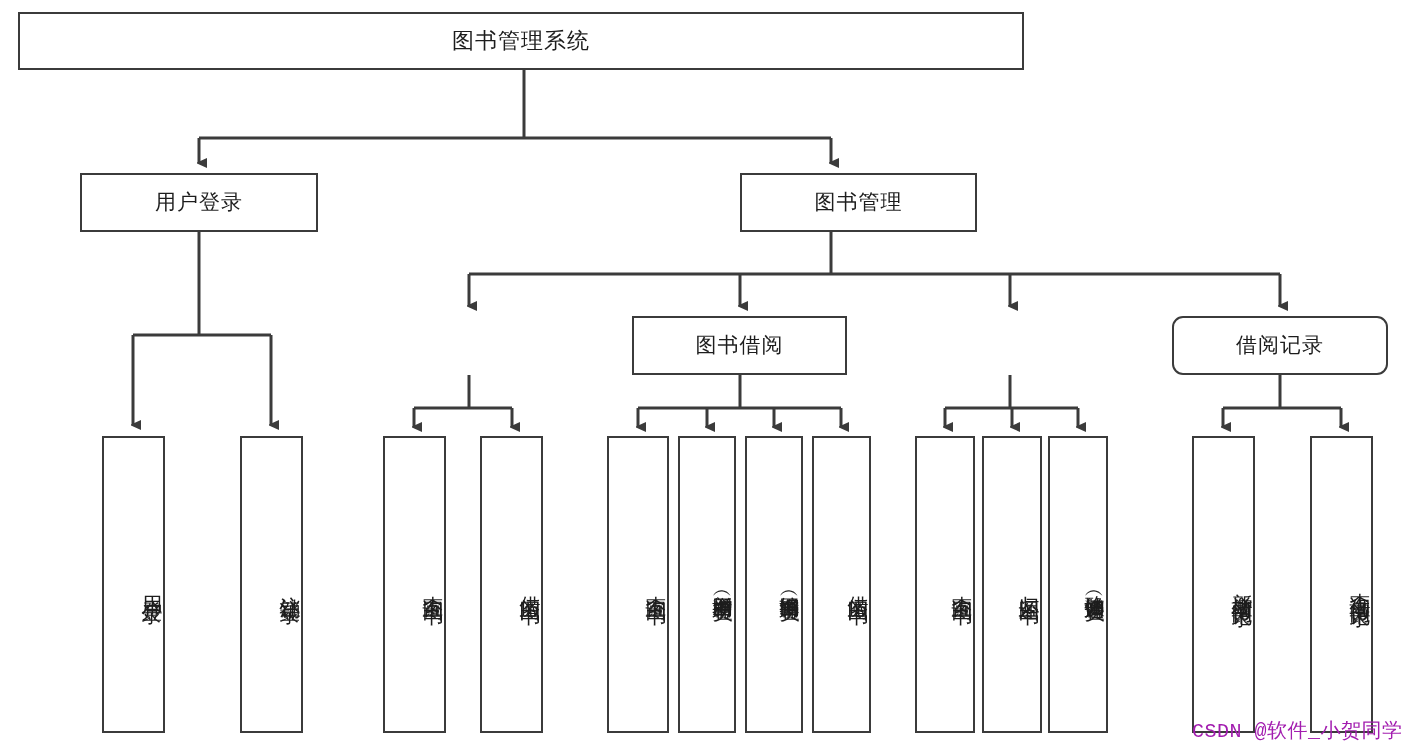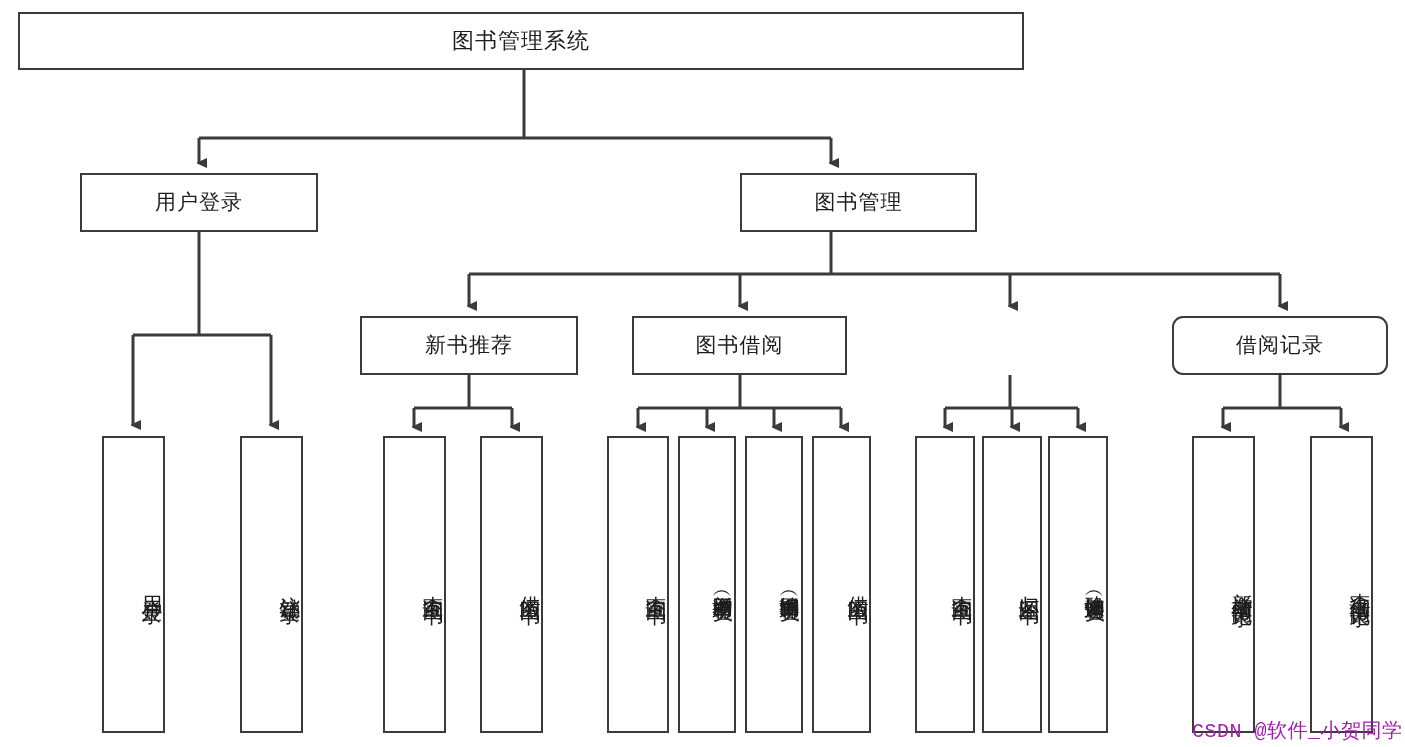--- a/index.html
+++ b/index.html
@@ -130,23 +130,20 @@
   </div>
 
   <div class="node horiz" style="left:80px; top:173px; width:238px; height:59px;">
     <span>用户登录</span>
   </div>
 
   <div class="node horiz" style="left:712px; top:173px; width:237px; height:59px;margin-left:28px;">
     <span>图书管理</span>
   </div>
 
-  <div class="node horiz" style="left:360px; top:316px; width:218px; height:59px;">
-    <span>新书推荐</span>
-  </div>
 
   <div class="node horiz" style="left:632px; top:316px; width:215px; height:59px;align-items:center;">
     <span>图书借阅</span>
   </div>
 
 
   <div class="node horiz" style="left:1172px; top:316px; width:216px; height:59px;border-radius:11px;">
     <span>借阅记录</span>
   </div>
 

